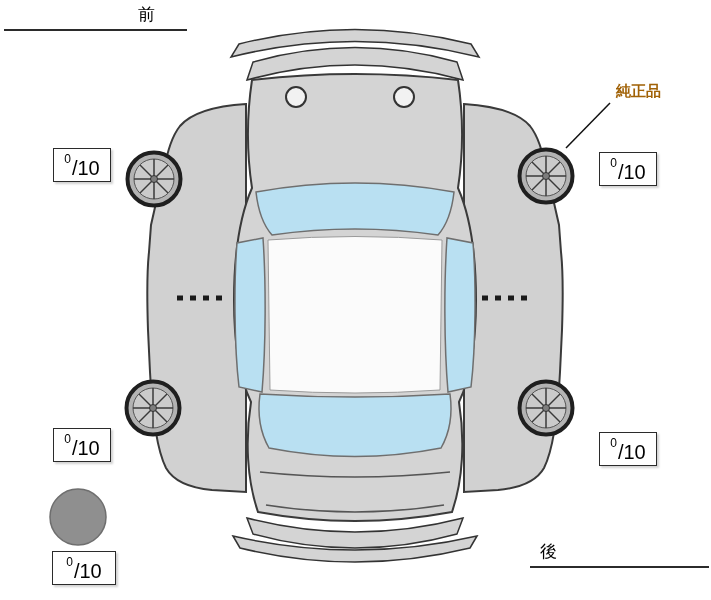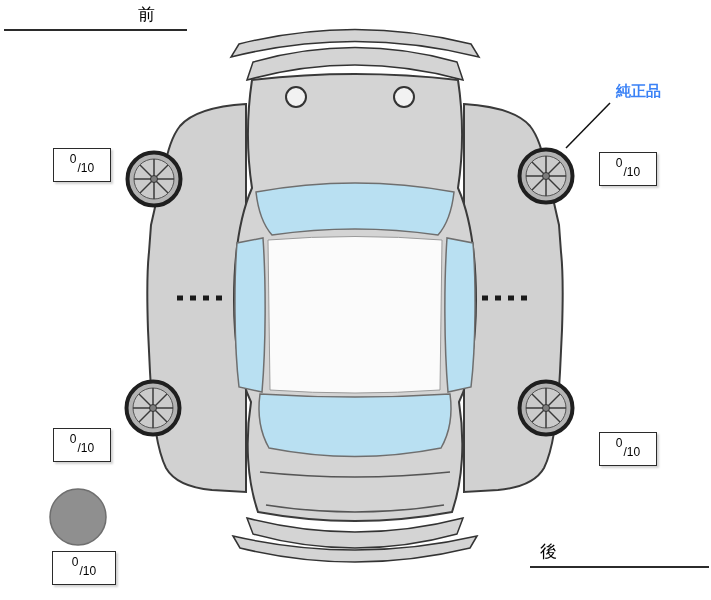--- a/index.html
+++ b/index.html
@@ -24,33 +24,33 @@
     justify-content: center;
     color: #000;
     box-sizing: border-box;
   }
   .score-box .num {
     font-size: 12px;
     transform: translateY(-6px);
     margin-right: 1px;
   }
   .score-box .den {
-    font-size: 12px;
+    font-size: 20px;
     transform: translateY(3px);
   }
   .jp-label {
     position: absolute;
     color: #000;
     font-size: 17px;
     line-height: 1.1;
     white-space: nowrap;
   }
   .genuine-label {
     position: absolute;
-    color: #3b82f6;
+    color: #a16207;
     font-size: 15px;
     font-weight: bold;
     white-space: nowrap;
   }
   .underline {
     position: absolute;
     height: 0;
     border-top: 2px solid #2b2b2b;
   }
 </style>

